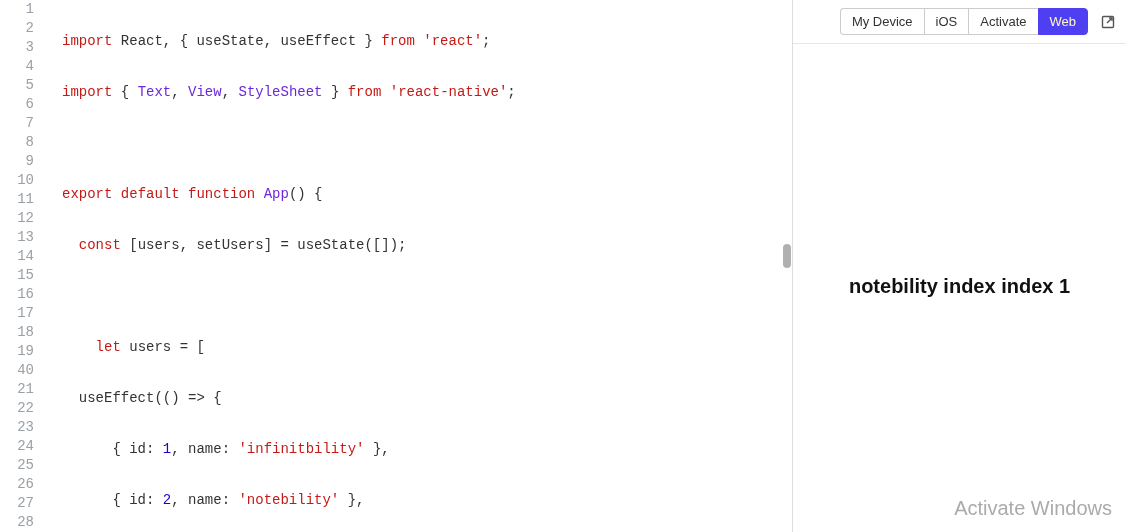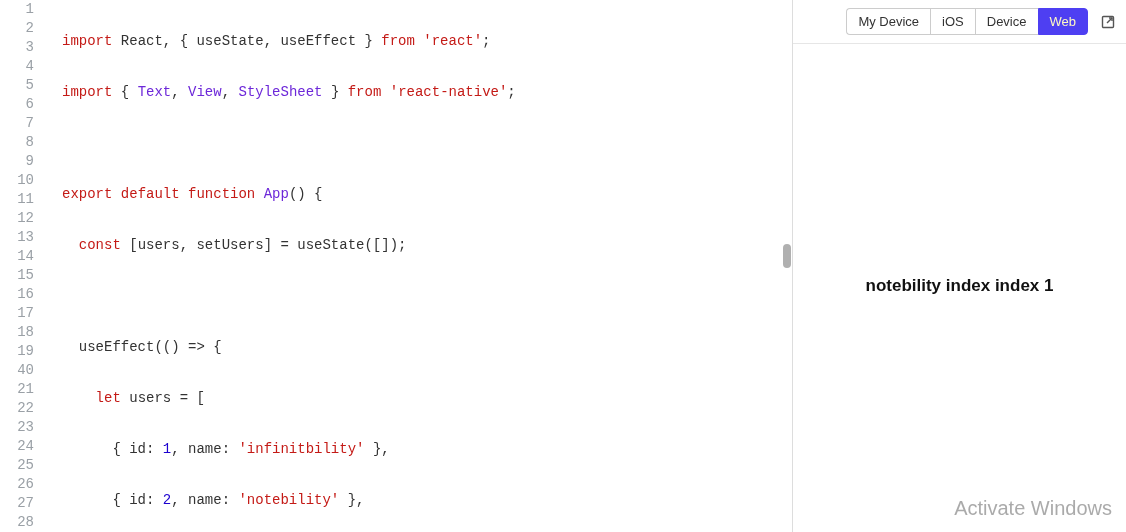--- a/index.html
+++ b/index.html
@@ -92,21 +92,21 @@
     color: #555;
     display: inline-flex;
     align-items: center;
   }
   .preview-body {
     height: 484px;
     display: flex;
     align-items: center;
     justify-content: center;
     font-family: -apple-system, BlinkMacSystemFont, "Segoe UI", Arial, sans-serif;
-    font-size: 17px;
+    font-size: 20px;
     font-weight: 700;
     color: #111;
     position: relative;
   }
   .watermark {
     position: absolute;
     right: 14px;
     bottom: 10px;
     text-align: center;
     color: rgba(100,100,100,0.45);
@@ -151,22 +151,22 @@
     <div>28</div>
   </div>
 
   <div class="code">
     <div class="code-line"><span class="kw-import">import</span><span> React, { useState, useEffect } </span><span class="kw-import">from</span><span> </span><span class="str">'react'</span><span>;</span></div>
     <div class="code-line"><span class="kw-import">import</span><span> { </span><span class="ident">Text</span><span>, </span><span class="ident">View</span><span>, </span><span class="ident">StyleSheet</span><span> } </span><span class="kw-import">from</span><span> </span><span class="str">'react-native'</span><span>;</span></div>
     <div class="code-line"></div>
     <div class="code-line"><span class="kw-import">export</span><span> </span><span class="kw-import">default</span><span> </span><span class="kw-import">function</span><span> </span><span class="ident">App</span><span>() {</span></div>
     <div class="code-line"><span>  </span><span class="kw-import">const</span><span> [users, setUsers] = useState([]);</span></div>
     <div class="code-line"></div>
+    <div class="code-line"><span>    </span><span class="kw-import">let</span><span> users = [</span></div>
     <div class="code-line"><span>  useEffect(() =&gt; {</span></div>
-    <div class="code-line"><span>    </span><span class="kw-import">let</span><span> users = [</span></div>
     <div class="code-line"><span>      { id: </span><span class="num">1</span><span>, name: </span><span class="str">'infinitbility'</span><span> },</span></div>
     <div class="code-line"><span>      { id: </span><span class="num">2</span><span>, name: </span><span class="str">'notebility'</span><span> },</span></div>
     
     
     
     
     
     
     
     
@@ -182,21 +182,21 @@
     
   </div>
 
   <div class="scroll-thumb"></div>
 </div>
 
 <div class="preview-pane">
   <div class="device-tabs">
     <div class="device-tab tab-my-device">My Device</div>
     <div class="device-tab">iOS</div>
-    <div class="device-tab">Device</div>
+    <div class="device-tab">Activate</div>
     <div class="device-tab last active">Web</div>
     <span class="popout">
       <svg width="16" height="16" viewBox="0 0 16 16" fill="none" stroke="currentColor" stroke-width="1.4">
         <rect x="2.5" y="2.5" width="11" height="11" rx="1"></rect>
         <path d="M7 9 L12 4"></path>
         <path d="M9 4 H12 V7"></path>
       </svg>
     </span>
   </div>
   <div class="preview-body">

